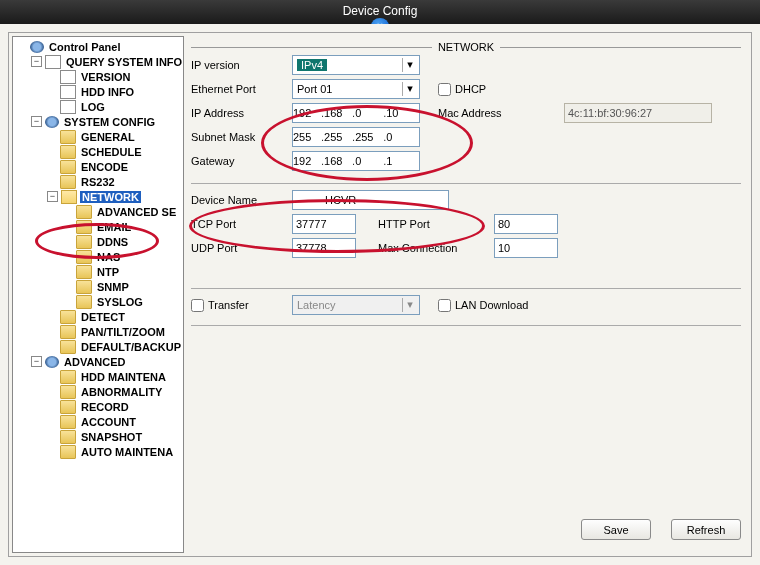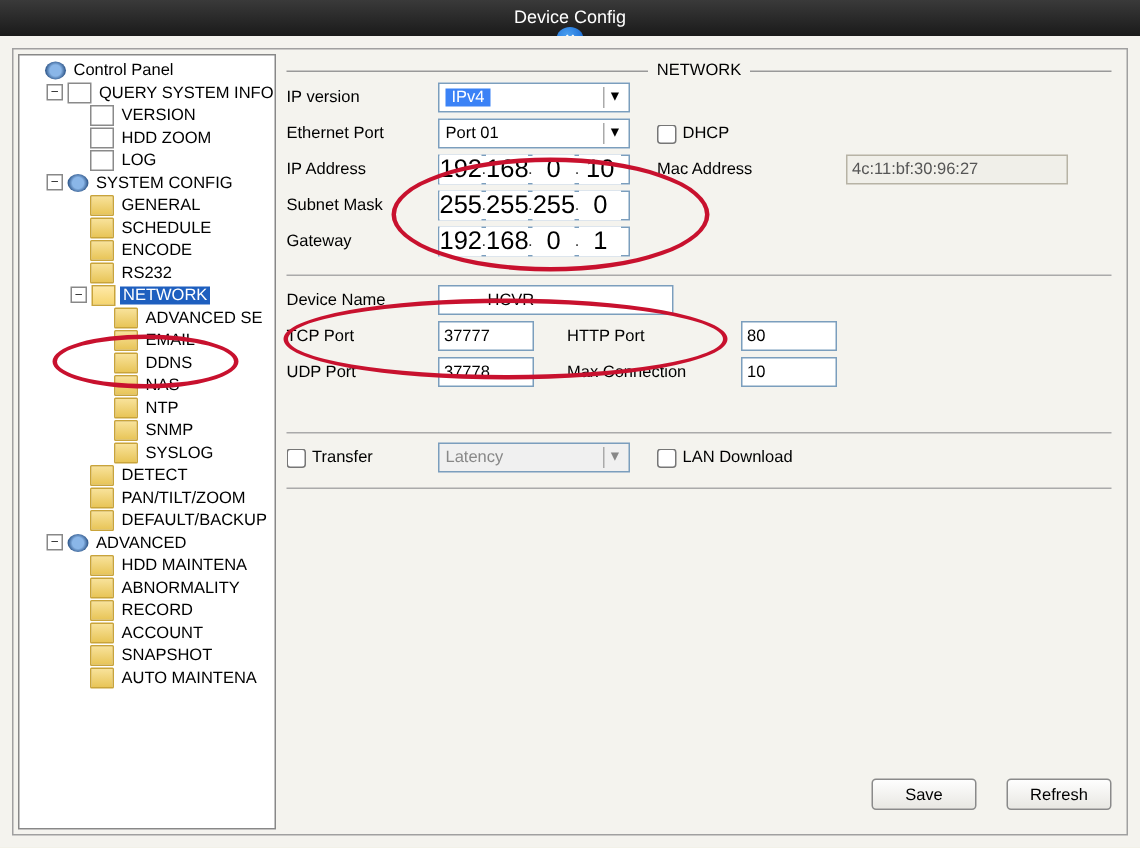--- a/index.html
+++ b/index.html
@@ -106,21 +106,21 @@
   }
   .page {
     background: #fff;
     border: 1px solid #8a8a8a;
     position: relative;
   }
   .gear {
     background: radial-gradient(circle, #8ab6e8 40%, #375f92 70%);
     border-radius: 50%;
   }
-  .tree .lbl { padding: 0 2px; }
+  .tree .lbl { padding: 0 2px; font-weight: bold; }
   .tree .sel {
     background: #1e5fbf;
     color: #fff;
   }
   .content {
     position: absolute;
     left: 182px;
     top: 6px;
     right: 10px;
     bottom: 6px;
@@ -202,22 +202,21 @@
     display: flex;
     border: 1px solid #7b9ebd;
     background: #fff;
     width: 126px;
     height: 18px;
     align-items: center;
   }
   .ipwrap .oct {
     width: 28px;
     border: none;
-    text-align: center;
-    font-size: 17px;
+    font-size: 11px;
     font-family: inherit;
     padding: 0;
   }
   .ipwrap .dot { color: #333; }
   .chk {
     display: flex;
     align-items: center;
     gap: 4px;
   }
   .chk input[type=checkbox] { margin: 0; width: 13px; height: 13px; }
@@ -275,21 +274,21 @@
             <span class="lbl">QUERY SYSTEM INFO</span>
           </div>
           <div class="node ind2">
             <span class="noexp"></span>
             <span class="ticon page"></span>
             <span class="lbl">VERSION</span>
           </div>
           <div class="node ind2">
             <span class="noexp"></span>
             <span class="ticon page"></span>
-            <span class="lbl">HDD ZOOM</span>
+            <span class="lbl">HDD INFO</span>
           </div>
           <div class="node ind2">
             <span class="noexp"></span>
             <span class="ticon page"></span>
             <span class="lbl">LOG</span>
           </div>
           <div class="node ind1">
             <span class="exp">−</span>
             <span class="ticon gear"></span>
             <span class="lbl">SYSTEM CONFIG</span>
@@ -409,21 +408,21 @@
 
     <div class="content">
       <div class="section-title">
         <div class="line"></div>
         <span>NETWORK</span>
       </div>
 
       <div class="form-grid">
         <label class="lbl">IP version</label>
         <div class="combo">
-          <span style="background:#3b82f6;color:#fff;padding:0 4px;">IPv4</span>
+          <span style="background:#0f766e;color:#fff;padding:0 4px;">IPv4</span>
           <span class="arrow">▾</span>
         </div>
         <span></span>
           <span></span>
 
         <label class="lbl">Ethernet Port</label>
         <div class="combo">
           <span>Port 01</span>
           <span class="arrow">▾</span>
         </div>

